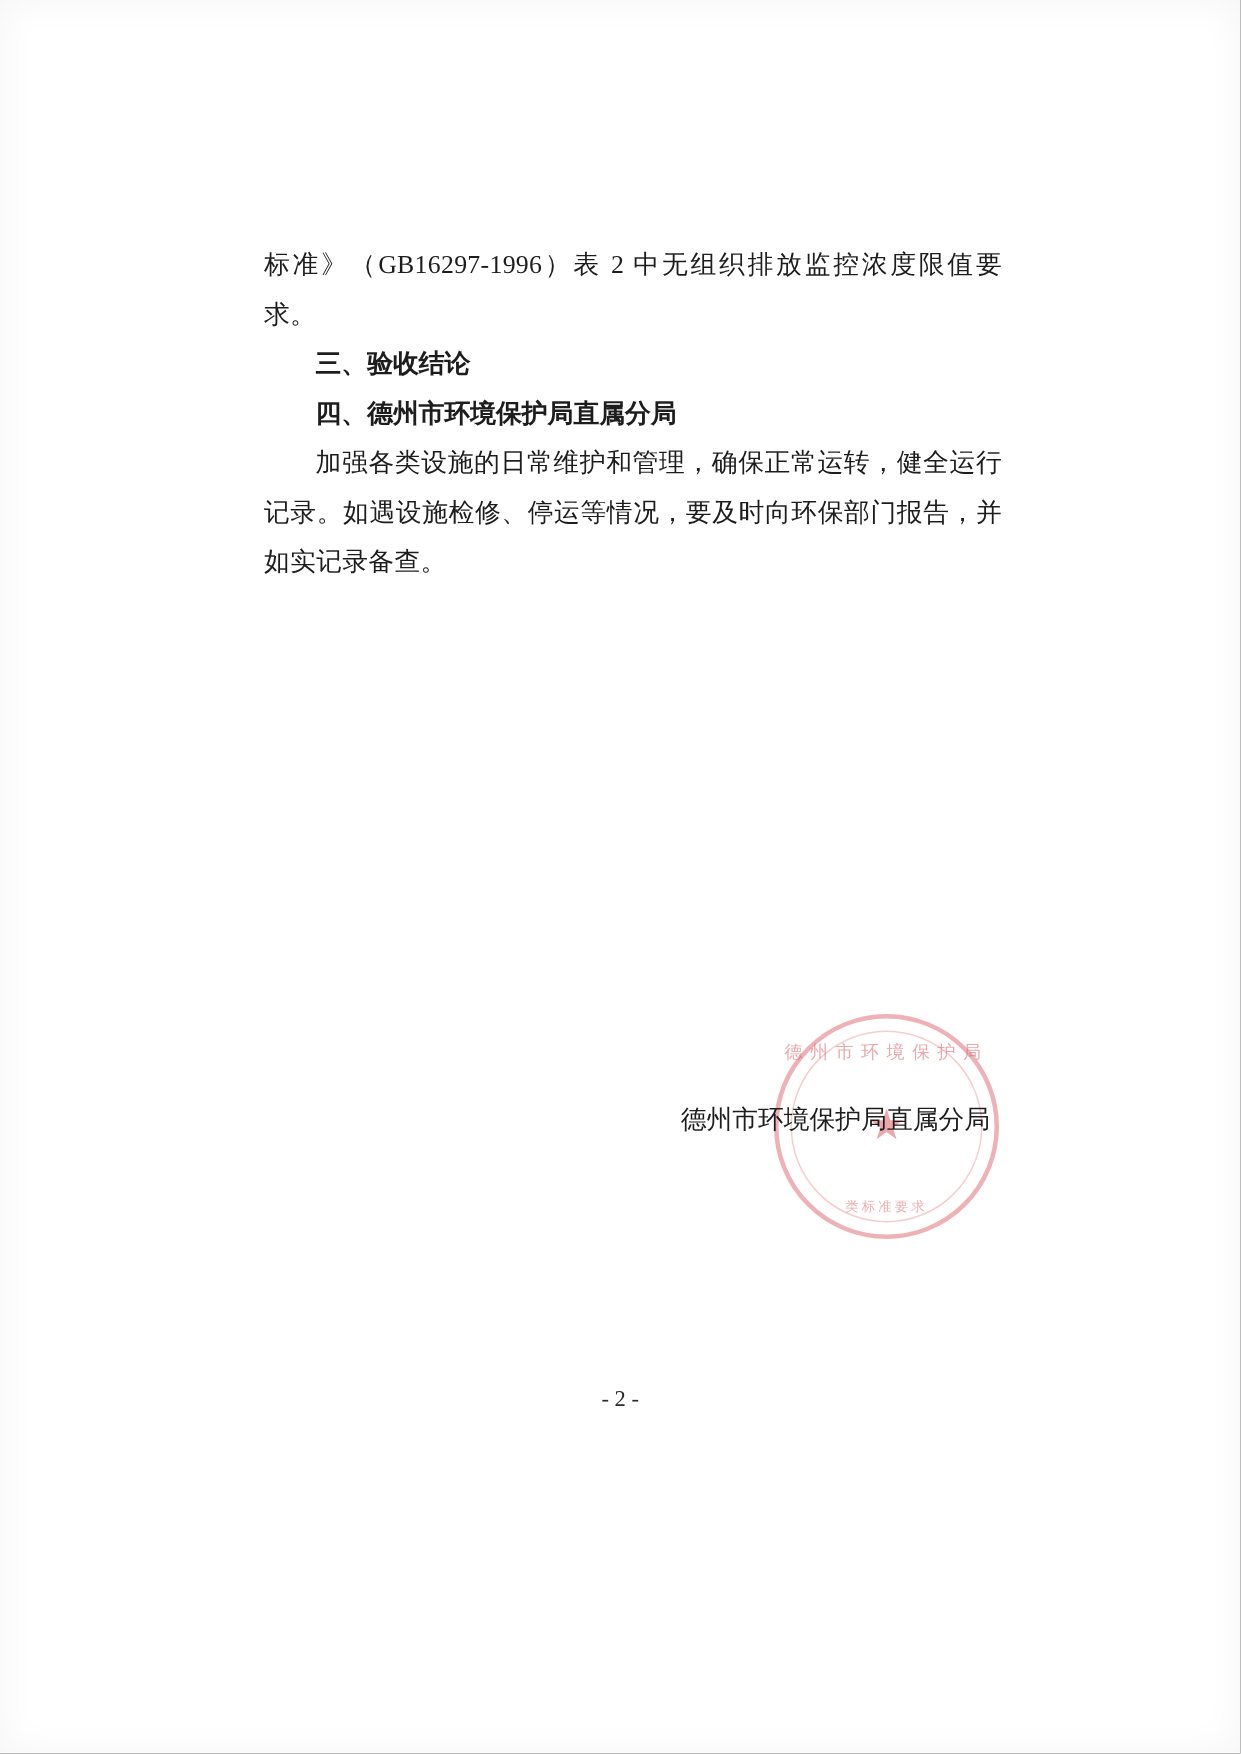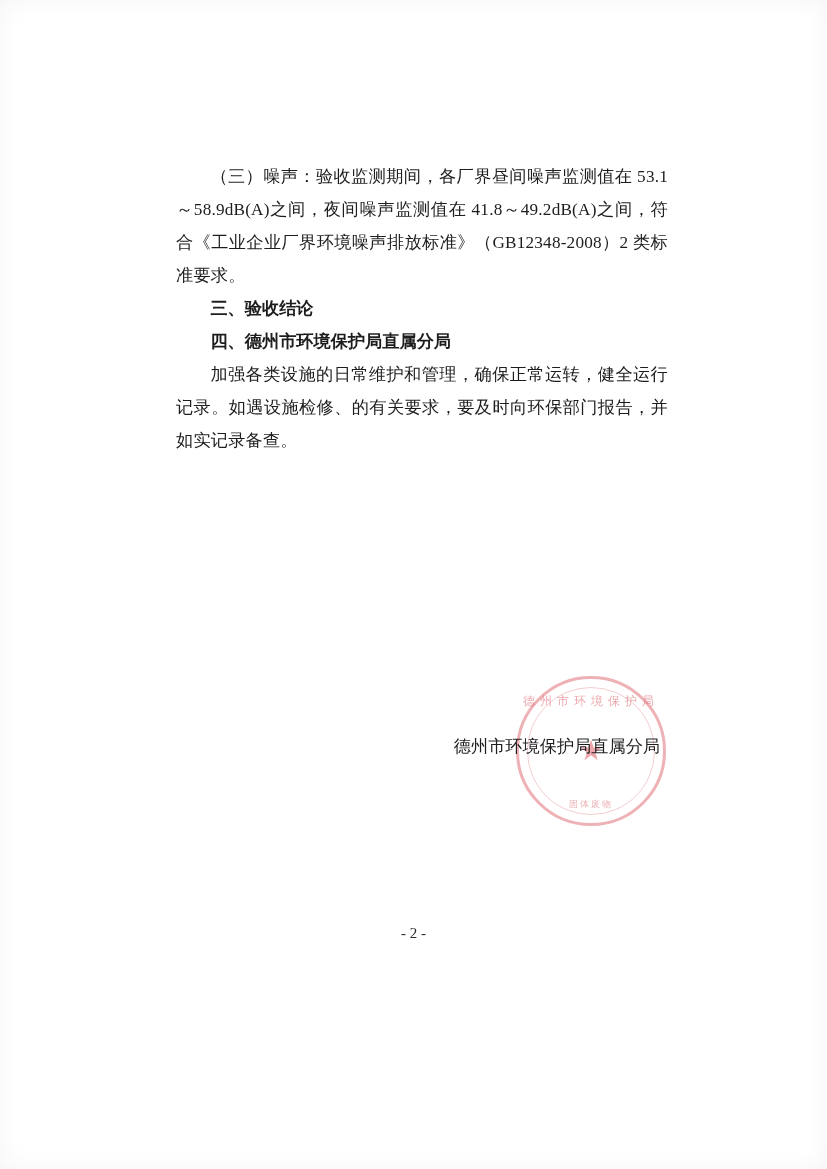--- a/index.html
+++ b/index.html
@@ -117,31 +117,31 @@
     color: #2a2a2a;
     font-family: "Liberation Serif", serif;
   }
 </style>
 </head>
 <body>
 
 <div class="page">
 
   <div class="doc-body">
-    <p class="para indent">（三）噪声：验收监测期间，各厂界昼间噪声监测值在 53.1～58.9dB(A)之间，夜间噪声监测值在 41.8～49.2dB(A)之间，符合《工业企业厂界环境噪声排放标准》（GB12348-2008）2 类标准要求。</p>
+    <p class="para">标准》（GB16297-1996）表 2 中无组织排放监控浓度限值要求。</p>
     <p class="heading">三、验收结论</p>
     <p class="heading">四、德州市环境保护局直属分局</p>
-    <p class="para indent">加强各类设施的日常维护和管理，确保正常运转，健全运行记录。如遇设施检修、的有关要求，要及时向环保部门报告，并如实记录备查。</p>
+    <p class="para indent">加强各类设施的日常维护和管理，确保正常运转，健全运行记录。如遇设施检修、停运等情况，要及时向环保部门报告，并如实记录备查。</p>
   </div>
 
   <div class="seal">
     <div class="seal-inner"></div>
     <div class="seal-text-top">德州市环境保护局</div>
     <div class="seal-star">★</div>
-    <div class="seal-text-bottom">固体废物</div>
+    <div class="seal-text-bottom">类标准要求</div>
   </div>
 
   <div class="sign-block">
     <div>德州市环境保护局直属分局</div>
   </div>
 
   <div class="page-number">- 2 -</div>
 
 </div>
 

